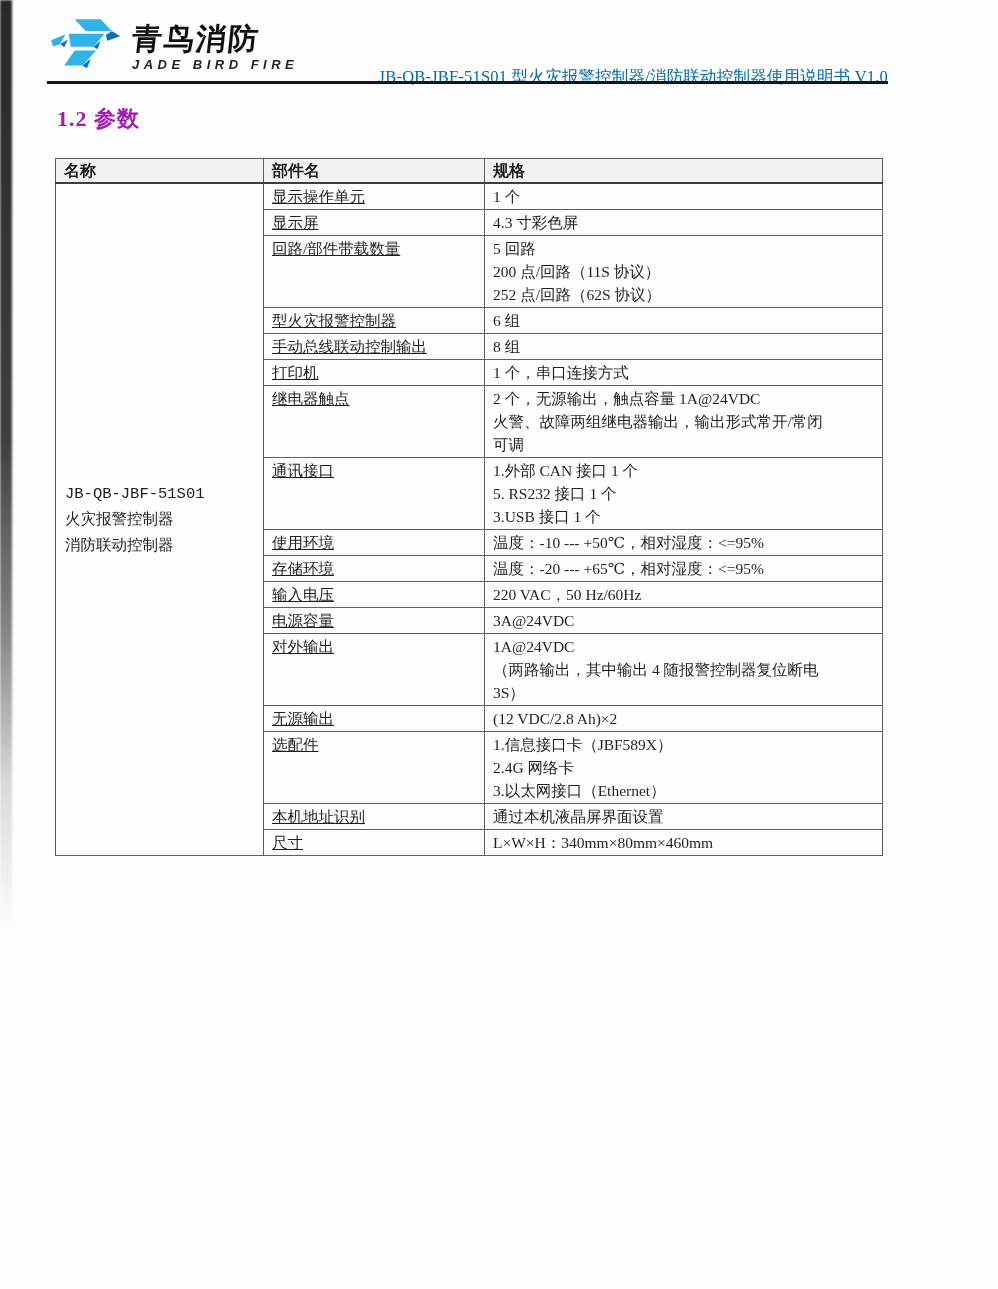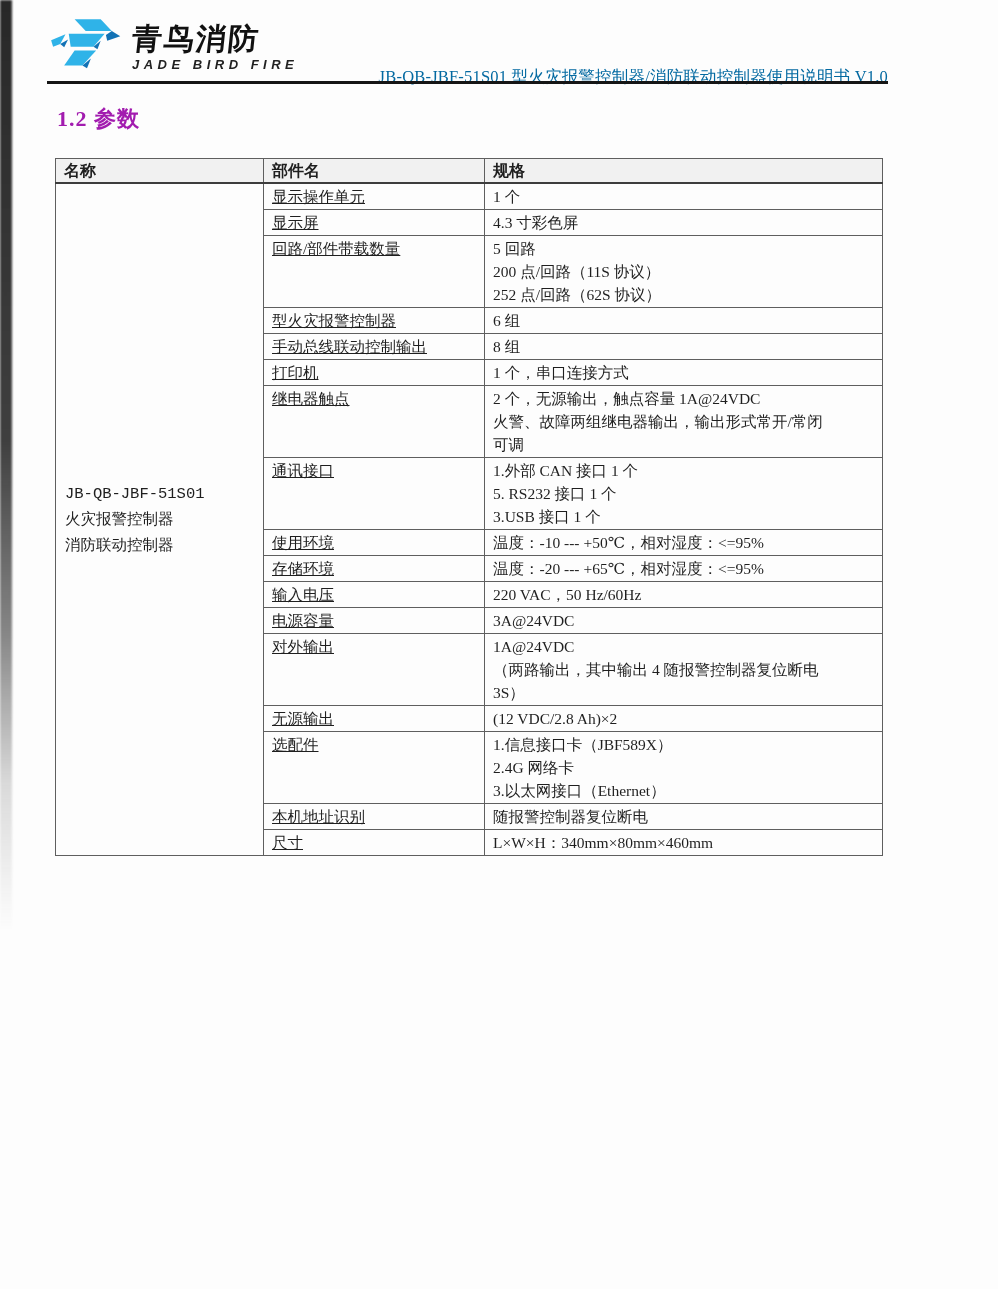--- a/index.html
+++ b/index.html
@@ -251,21 +251,21 @@
         <td class="part-cell">选配件</td>
         <td class="spec-cell">
           <div class="line">1.信息接口卡（JBF589X）</div>
           <div class="line">2.4G 网络卡</div>
           <div class="line">3.以太网接口（Ethernet）</div>
         </td>
       </tr>
       <tr>
         <td class="part-cell">本机地址识别</td>
         <td class="spec-cell">
-          <div class="line">随报警控制器复位断电</div>
+          <div class="line">通过本机液晶屏界面设置</div>
         </td>
       </tr>
       <tr>
         <td class="part-cell">尺寸</td>
         <td class="spec-cell">
           <div class="line">L×W×H：340mm×80mm×460mm</div>
         </td>
       </tr>
     </tbody>
 </table>

